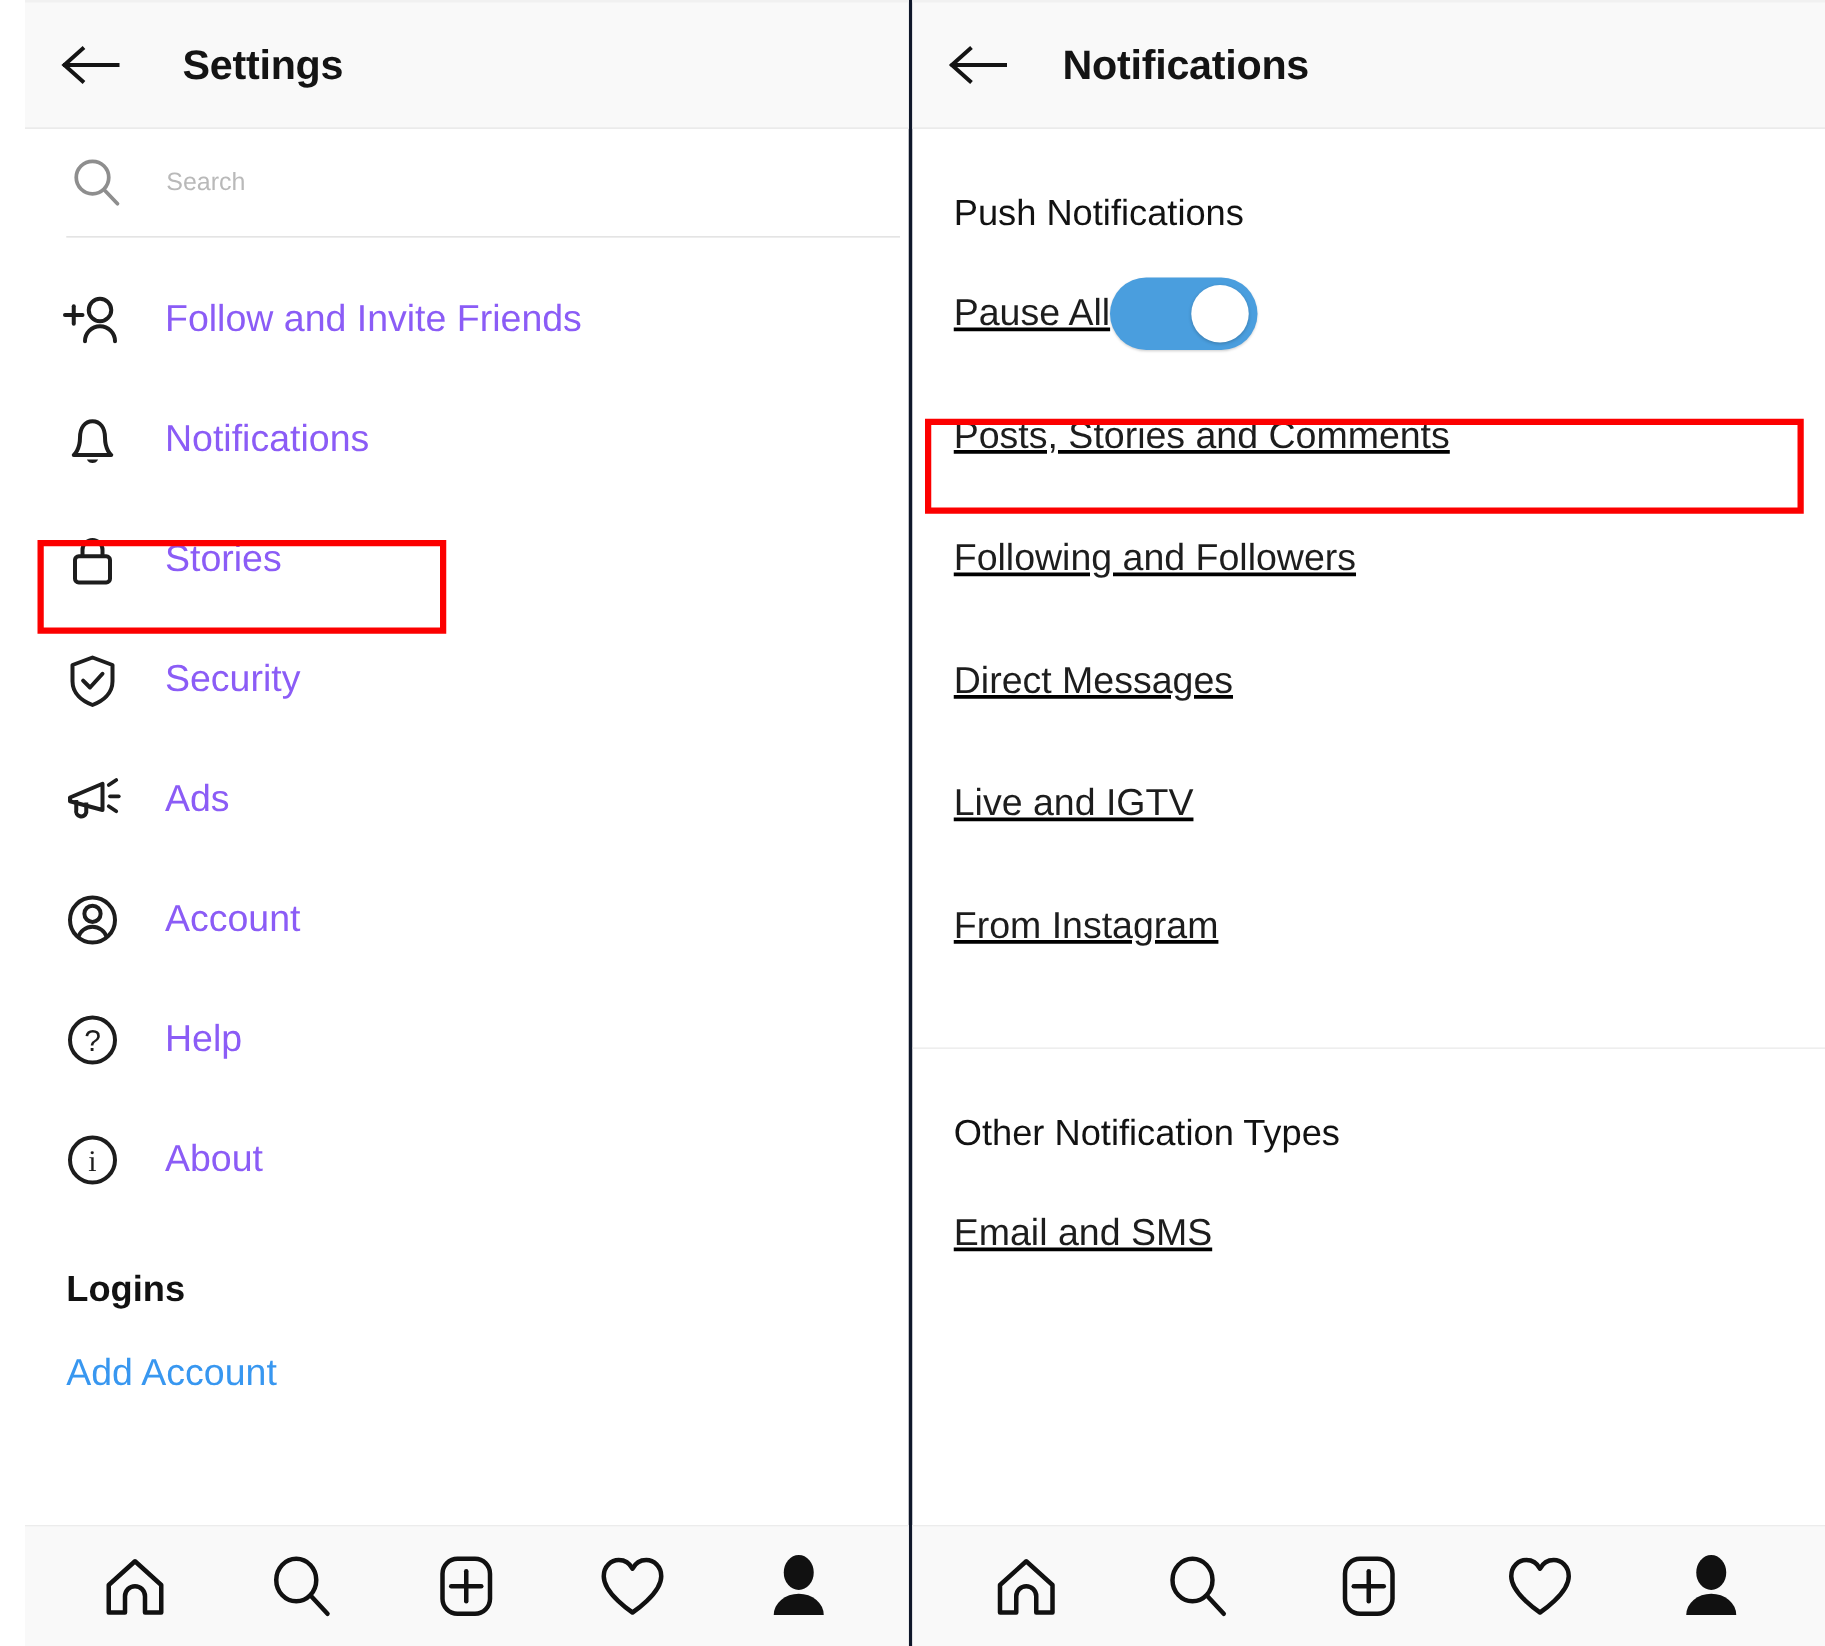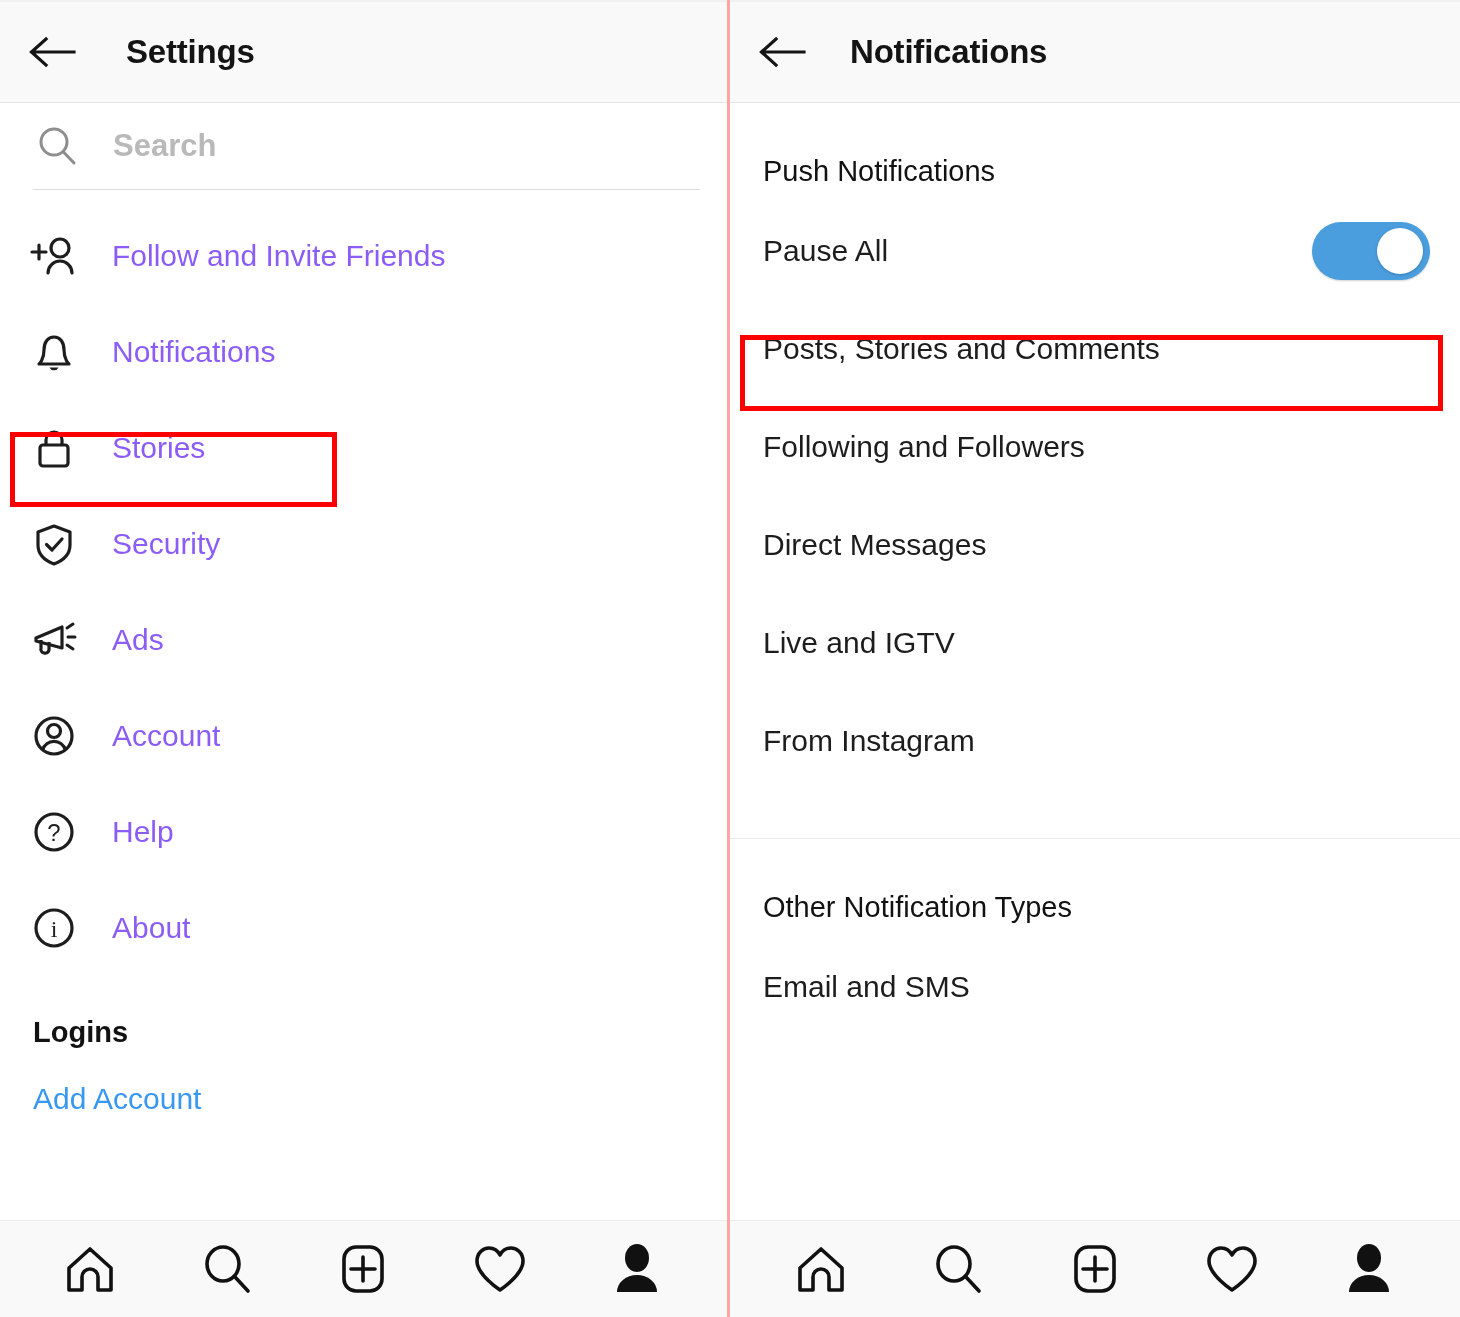--- a/index.html
+++ b/index.html
@@ -23,21 +23,22 @@
   .panel {
     position: relative;
     width: 730px;
     height: 1317px;
     background: #ffffff;
     display: flex;
     flex-direction: column;
     box-sizing: border-box;
   }
   .panel.left {
-    border-right: 3px solid #fca5a5;
+    border-right: 3px solid #0f172a;
+    padding-left: 20px;
   }
 
   
   .app-header {
     height: 103px;
     min-height: 103px;
     background: #f9f9f9;
     border-bottom: 1px solid #e6e6e6;
     border-top: 2px solid #f1f1f1;
     display: flex;
@@ -74,26 +75,25 @@
     align-items: center;
     height: 86px;
     padding-left: 36px;
   }
   .search-icon { width: 42px; height: 42px; flex: 0 0 auto; }
   .search-input {
     border: none;
     outline: none;
     background: transparent;
     font-family: inherit;
-    font-size: 31px;
+    font-size: 20px;
     color: #0f766e;
     margin-left: 35px;
     width: 480px;
     padding: 0;
-    font-weight: bold;
   }
   .search-input::placeholder { color: #b9b9b9; }
   .search-divider {
     height: 1px;
     background: #dcdcdc;
     margin-left: 33px;
     width: 667px;
   }
 
   
@@ -166,26 +166,27 @@
     font-size: 29px;
     font-weight: normal;
     color: #121212;
     padding-left: 33px;
     padding-top: 52px;
     padding-bottom: 14px;
   }
   .row {
     display: flex;
     align-items: center;
-    justify-content: space-between;
+    justify-content: flex-start;
     height: 98px;
     padding-left: 33px;
     padding-right: 30px;
     box-sizing: border-box;
     cursor: pointer;
+    text-decoration: underline;
   }
   .row-label {
     font-size: 30px;
     color: #1d1d1d;
     white-space: nowrap;
   }
   .toggle {
     width: 118px;
     height: 58px;
     border-radius: 29px;

